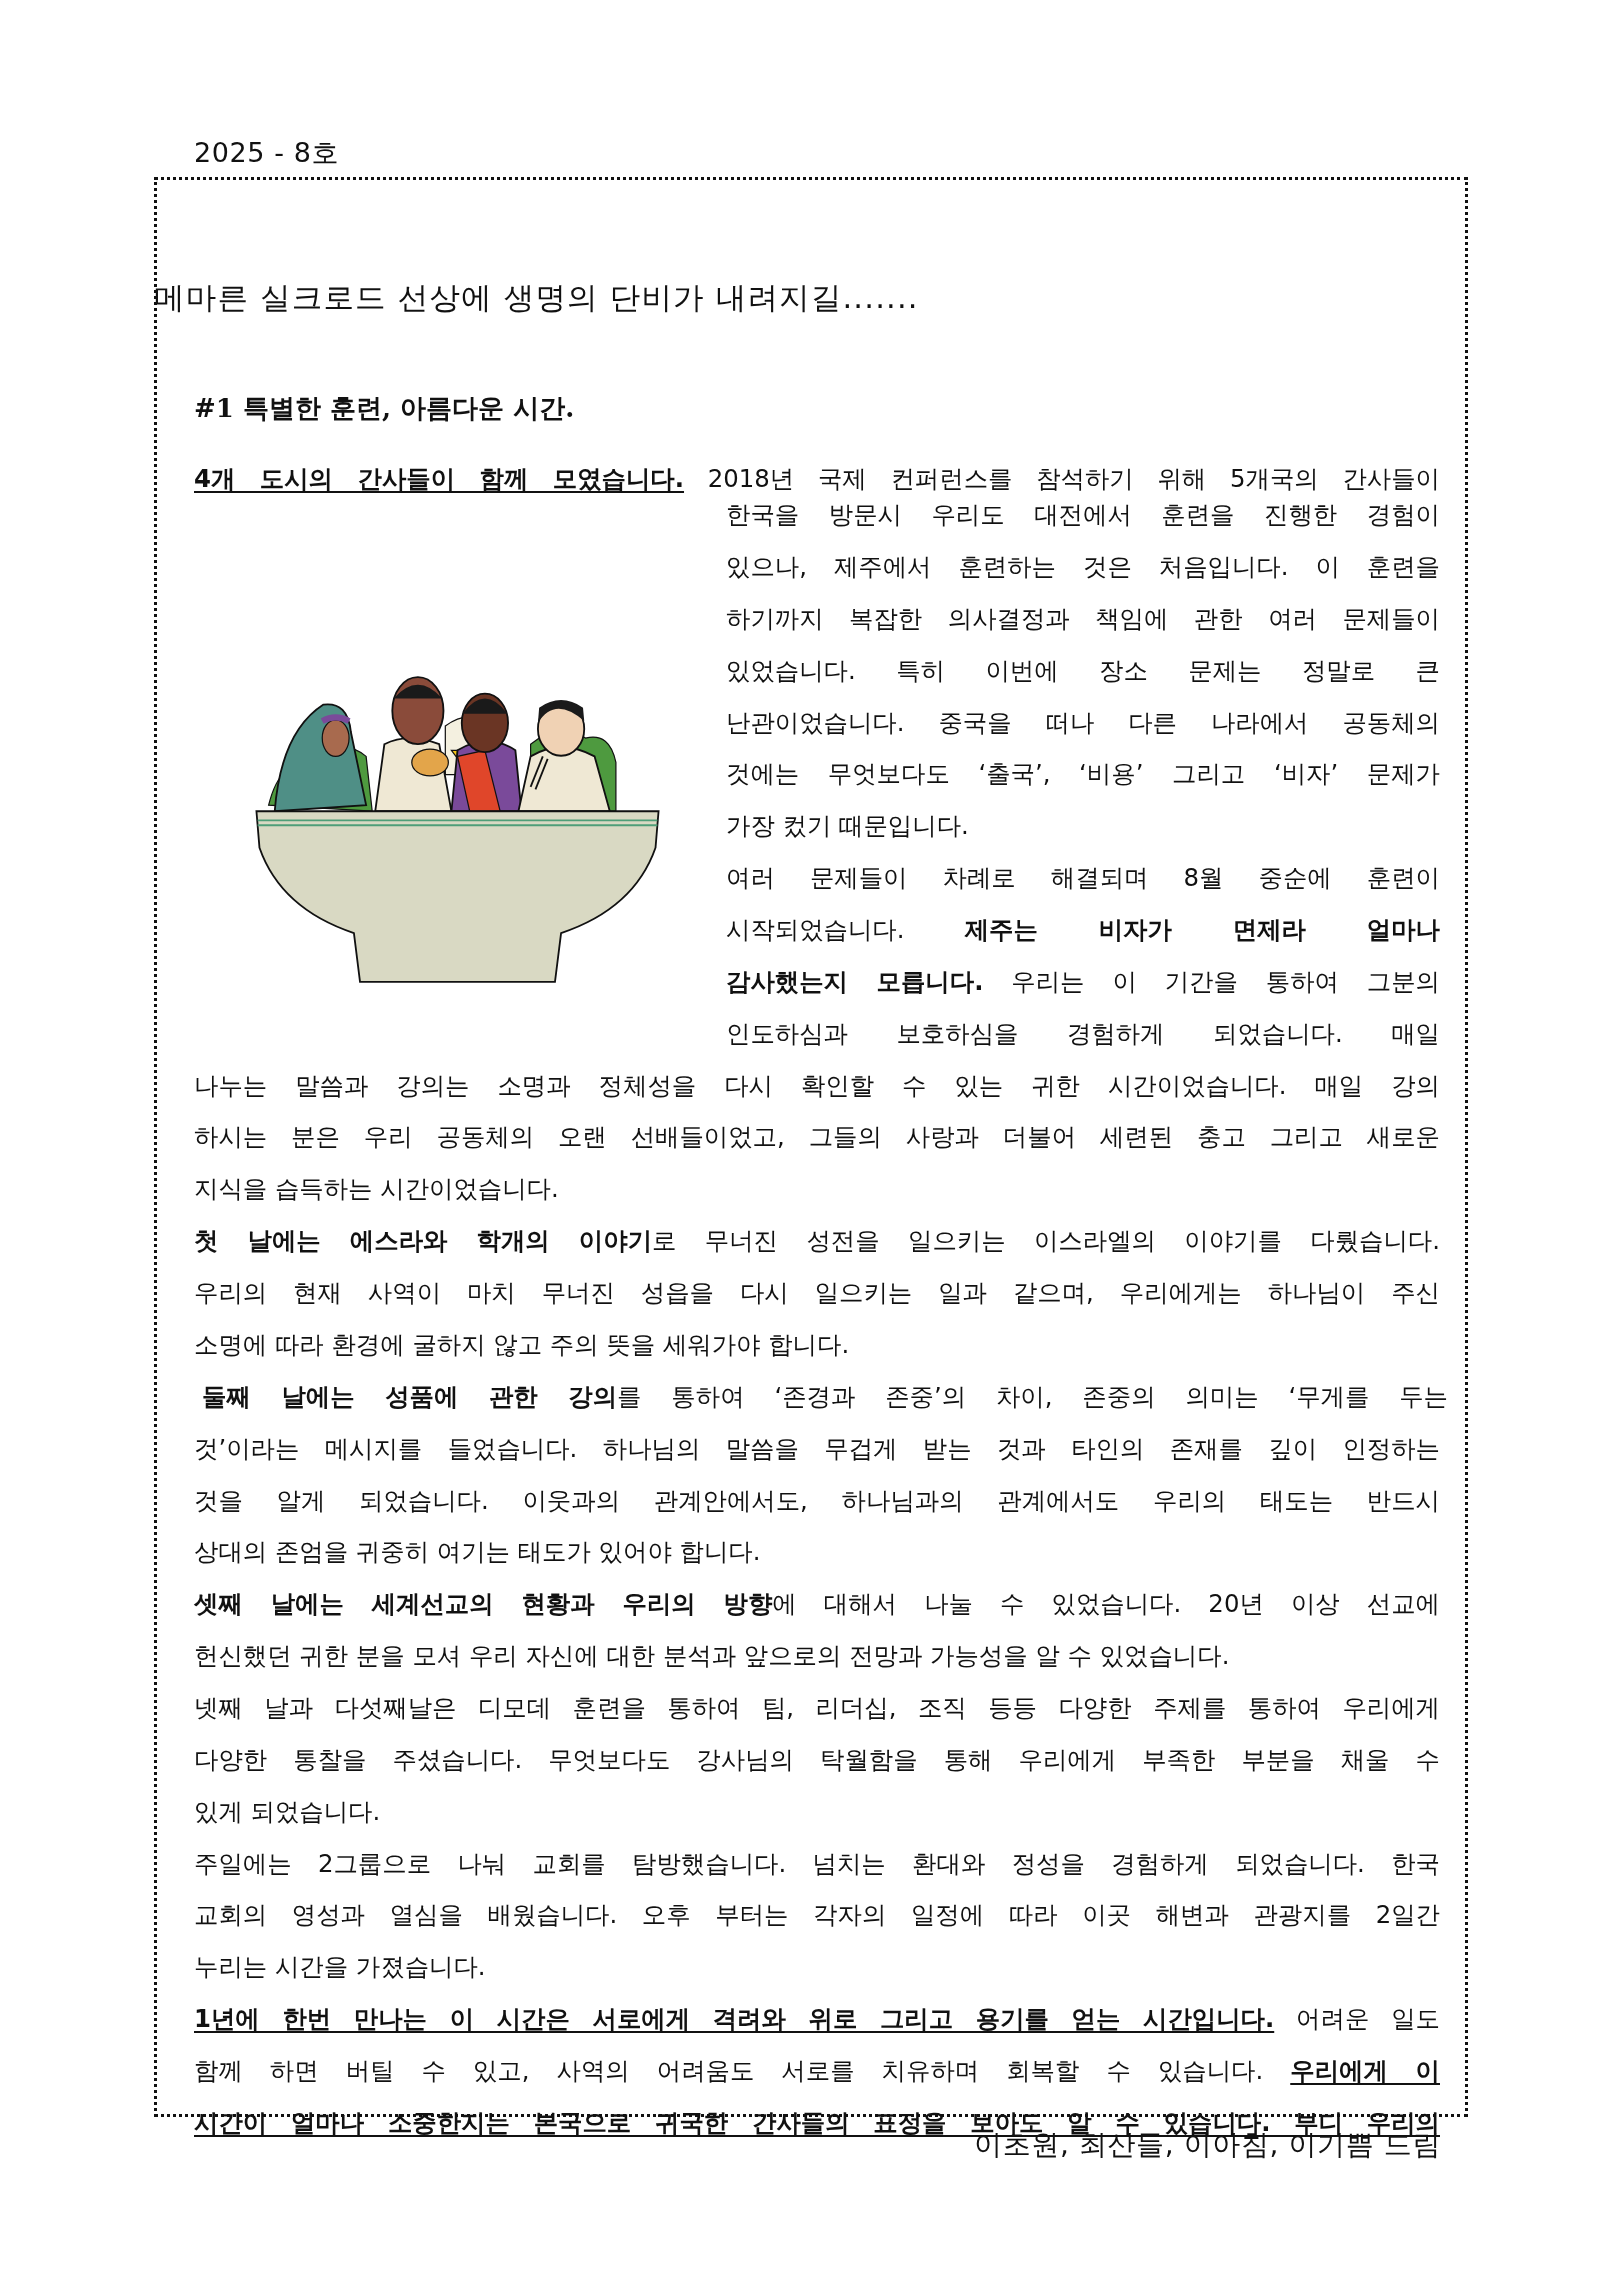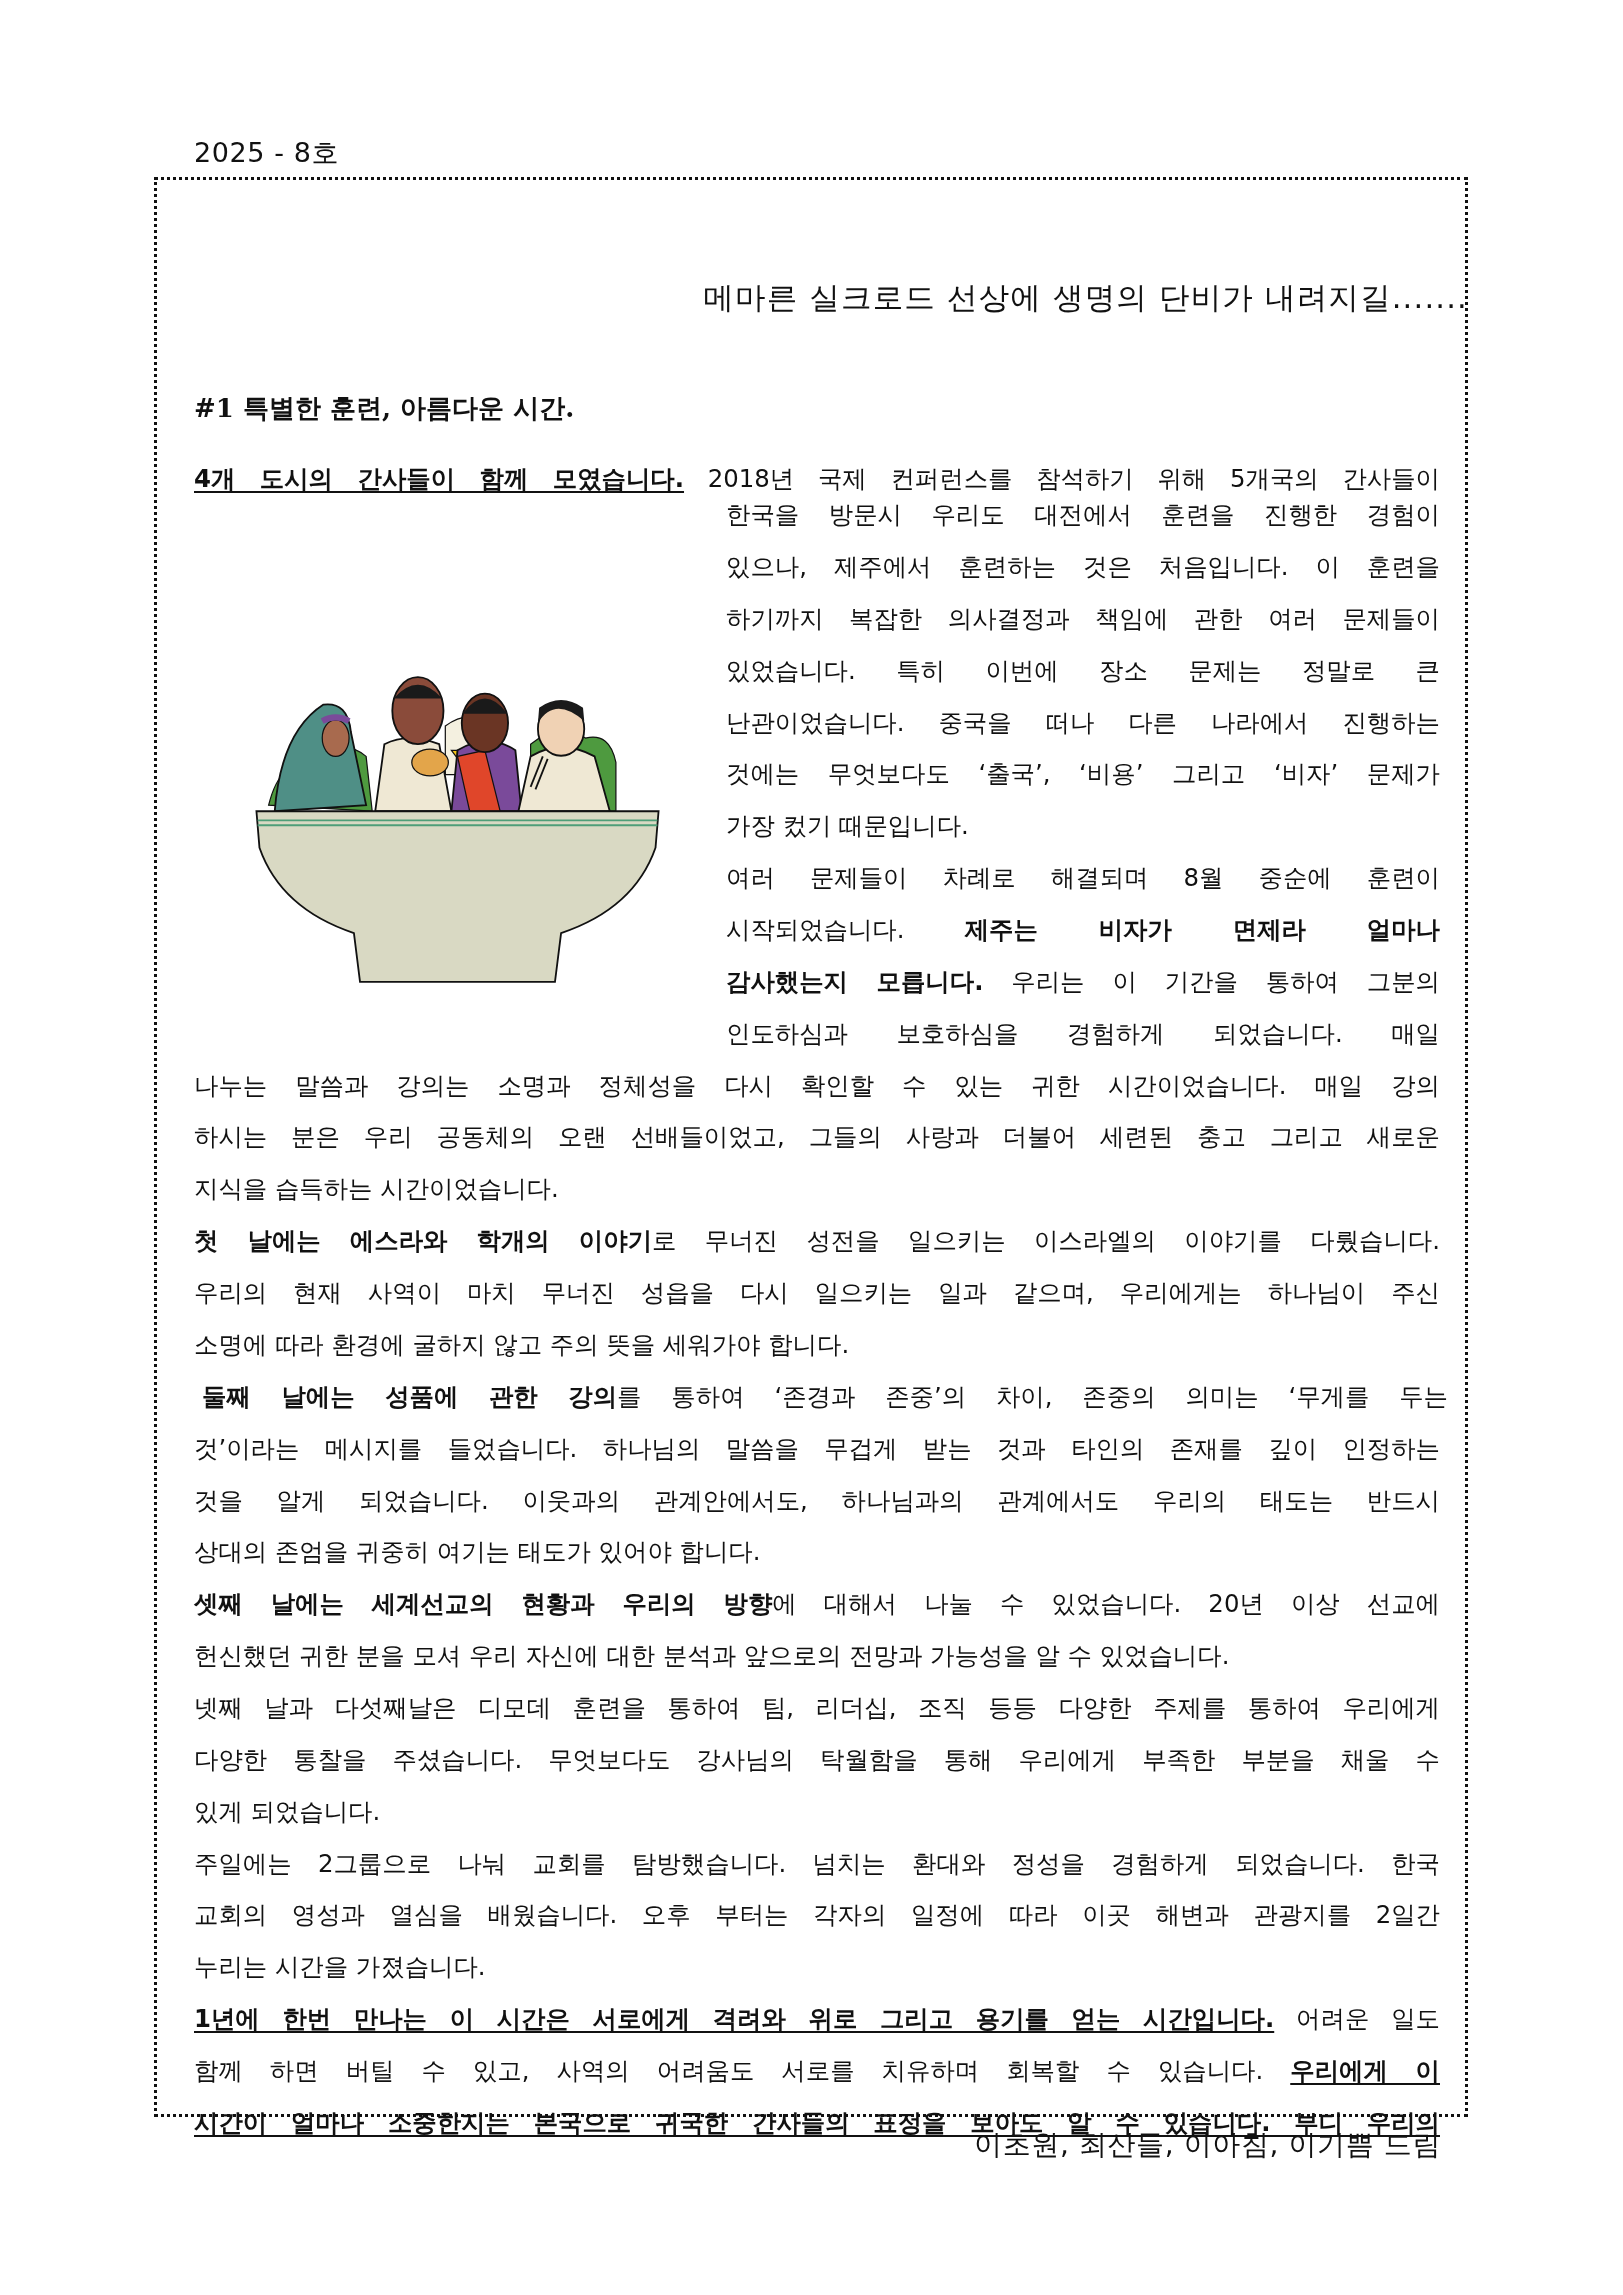--- a/index.html
+++ b/index.html
@@ -1,21 +1,21 @@
 <!DOCTYPE html>
 <html style="font-size:9.8px"><head>
 <meta charset="utf-8">
 <style>
   html, body { margin:0; padding:0; background:#ffffff; }
   body { width:1624px; height:2295px; position:relative; overflow:hidden;
          font-family:"DejaVu Sans", "Liberation Sans", sans-serif; color:#111; }
   .issue { position:absolute; left:194px; top:135px; font-size:27px; letter-spacing:0.6px; }
   .frame { position:absolute; left:154px; top:177px; width:1314px; height:1940px;
            border:3.1px dotted #111; box-sizing:border-box; }
-  .title { position:absolute; left:154px; width:1314px; top:278px; text-align:right;
+  .title { position:absolute; left:154px; width:1314px; top:278px; text-align:left;
            font-size:30.5px; letter-spacing:1.2px; }
   .heading { position:absolute; left:194px; top:391px; font-size:26px; font-weight:bold;
              font-family:"DejaVu Serif", "Liberation Serif", serif; }
   .line { position:absolute; font-size:24.4px; height:37px; line-height:37px;
           white-space:nowrap; text-align:justify; text-align-last:justify; }
   .line.last { text-align-last:left; }
   .full { left:194px; width:1246px; }
   .right { left:726px; width:714px; }
   .illus { position:absolute; left:244px; top:665px; width:427px; height:329px; }
   .signature { position:absolute; right:183px; top:2126px; font-size:28px; letter-spacing:0.6px; }
@@ -63,21 +63,21 @@
   <line x1="22" y1="255" x2="678" y2="255" stroke="#4f9e78" stroke-width="3"></line>
   <line x1="22" y1="263" x2="678" y2="263" stroke="#4f9e78" stroke-width="3"></line>
 </svg>
 
 <div id="body-lines">
     <div class="line full" style="top: 460px;"><span style="font-weight: bold; text-decoration: underline 1.8px; text-underline-offset: 3.7px;">4개 도시의 간사들이 함께 모였습니다.</span><span> 2018년 국제 컨퍼런스를 참석하기 위해 5개국의 간사들이</span></div>
     <div class="line right" style="top: 496px;"><span>한국을 방문시 우리도 대전에서 훈련을 진행한 경험이</span></div>
     <div class="line right" style="top: 548px;"><span>있으나, 제주에서 훈련하는 것은 처음입니다. 이 훈련을</span></div>
     <div class="line right" style="top: 600px;"><span>하기까지 복잡한 의사결정과 책임에 관한 여러 문제들이</span></div>
     <div class="line right" style="top: 652px;"><span>있었습니다. 특히 이번에 장소 문제는 정말로 큰</span></div>
-    <div class="line right" style="top: 704px;"><span>난관이었습니다. 중국을 떠나 다른 나라에서 진행하는</span></div>
+    <div class="line right" style="top: 704px;"><span>난관이었습니다. 중국을 떠나 다른 나라에서 공동체의</span></div>
     <div class="line right" style="top: 755px;"><span>것에는 무엇보다도 ‘출국’, ‘비용’ 그리고 ‘비자’ 문제가</span></div>
     <div class="line right last" style="top: 807px;"><span>가장 컸기 때문입니다.</span></div>
     <div class="line right" style="top: 859px;"><span> 여러 문제들이 차례로 해결되며 8월 중순에 훈련이</span></div>
     <div class="line right" style="top: 911px;"><span>시작되었습니다. </span><span style="font-weight: bold;">제주는 비자가 면제라 얼마나</span></div>
     <div class="line right" style="top: 963px;"><span style="font-weight: bold;">감사했는지 모릅니다.</span><span> 우리는 이 기간을 통하여 그분의</span></div>
     <div class="line right" style="top: 1015px;"><span>인도하심과 보호하심을 경험하게 되었습니다. 매일</span></div>
     <div class="line full" style="top: 1067px;"><span>나누는 말씀과 강의는 소명과 정체성을 다시 확인할 수 있는 귀한 시간이었습니다. 매일 강의</span></div>
     <div class="line full" style="top: 1118px;"><span>하시는 분은 우리 공동체의 오랜 선배들이었고, 그들의 사랑과 더불어 세련된 충고 그리고 새로운</span></div>
     <div class="line full last" style="top: 1170px;"><span>지식을 습득하는 시간이었습니다.</span></div>
     <div class="line full" style="top: 1222px;"><span> </span><span style="font-weight: bold;">첫 날에는 에스라와 학개의 이야기</span><span>로 무너진 성전을 일으키는 이스라엘의 이야기를 다뤘습니다.</span></div>

